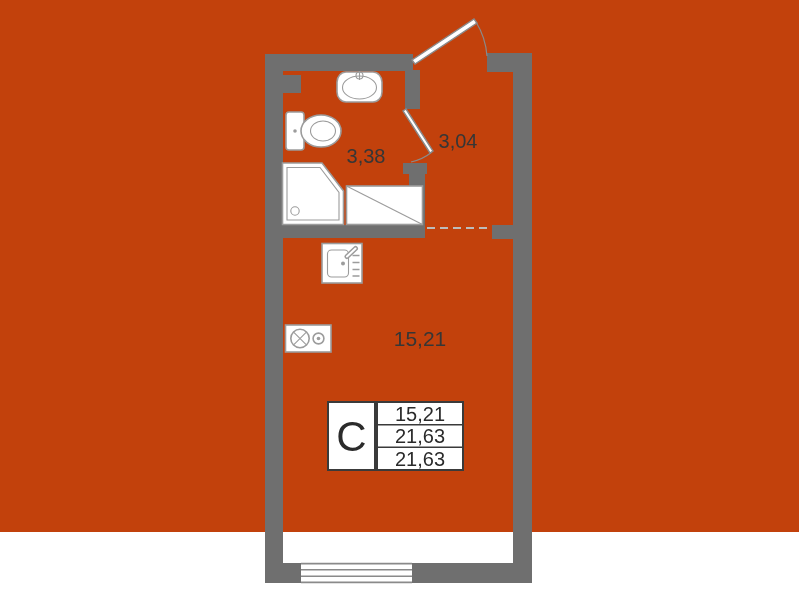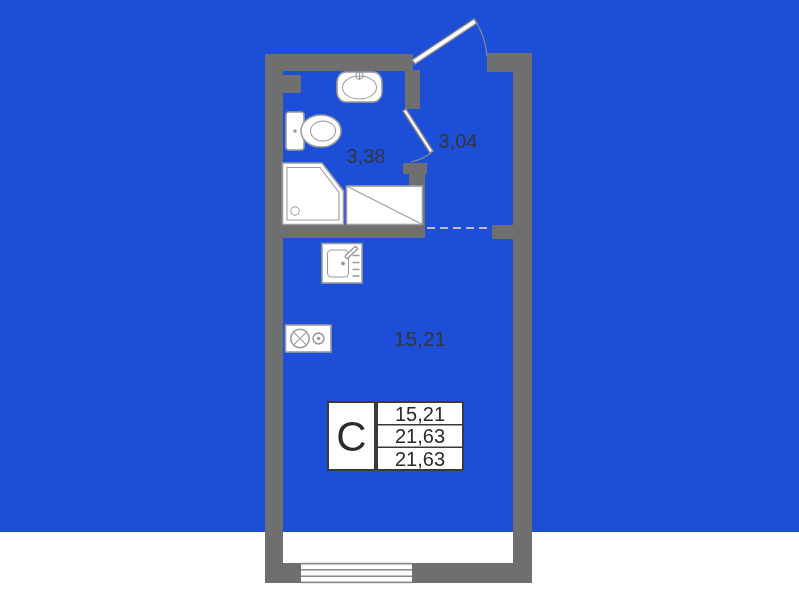--- a/index.html
+++ b/index.html
@@ -1,16 +1,16 @@
 <!DOCTYPE html>
 <html style="--wall: #6f6f6f; --fixture: #9c9c9c; --door: #8a8a8a; --window-line: #8a8a8a; --dashed: #bcbcbc; --text: #363636; --stamp-border: #3a3a3a; --stamp-text: #2b2b2b;"><head>
 <meta charset="utf-8">
 <style>
   html,body{margin:0;padding:0;background:#ffffff;width:799px;height:600px;overflow:hidden;}
-  .canvas{position:relative;width:799px;height:532px;background:#1d4ed8;}
+  .canvas{position:relative;width:799px;height:532px;background:#c2410c;}
   svg{position:absolute;left:0;top:0;}
   .wall{fill:var(--wall,#6f6f6f);stroke:none;}
   .leaf{fill:#ffffff;stroke:var(--door,#8a8a8a);stroke-width:1.4;}
   .swing{fill:none;stroke:var(--door,#8a8a8a);stroke-width:1.2;}
   .fx{fill:#ffffff;stroke:var(--fixture,#9c9c9c);stroke-width:1.6;}
   .fx-thin{fill:none;stroke:var(--fixture,#9c9c9c);stroke-width:1.1;}
   .fx-line{fill:none;stroke:var(--fixture,#9c9c9c);stroke-width:1.6;}
   .fx-dot{fill:var(--fixture,#9c9c9c);stroke:none;}
   .fx-thick{fill:none;stroke:var(--fixture,#9c9c9c);stroke-width:5;stroke-linecap:round;}
   .fx-thick-in{fill:none;stroke:#ffffff;stroke-width:2;stroke-linecap:round;}

